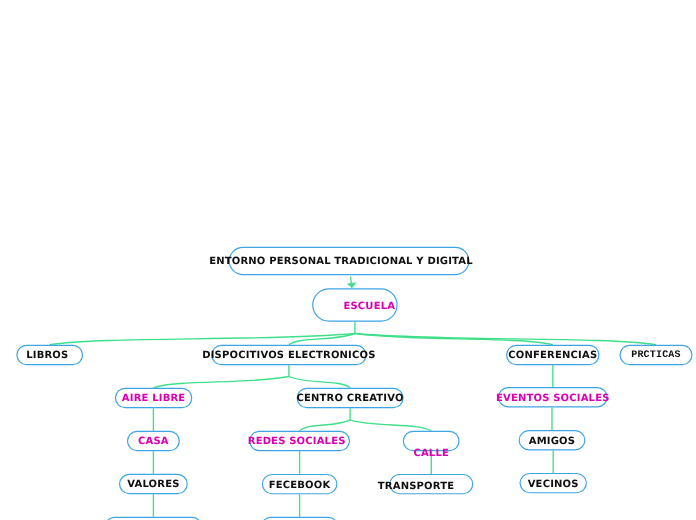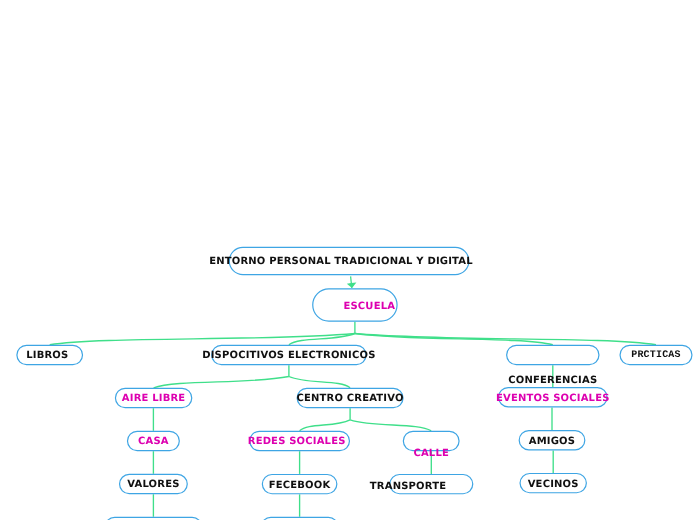--- a/index.html
+++ b/index.html
@@ -72,21 +72,21 @@
     </div>
     <div class="node accent" style="left: 312.15px; top: 288.3px; width: 85.5px; height: 33.4px; border-radius: 16.7px;">
       <span class="lbl" style="color: rgb(221, 0, 176); left: -1.1px; top: 2.4px; padding-left: 31px;">ESCUELA</span>
     </div>
     <div class="node" style="left: 16.3px; top: 344.78px; width: 66.8px; height: 20.44px; border-radius: 10.22px;">
       <span class="lbl" style="color: rgb(16, 16, 16); left: -2.4px;">LIBROS</span>
     </div>
     <div class="node" style="left: 211.15px; top: 344.78px; width: 155.5px; height: 20.44px; border-radius: 10.22px;">
       <span class="lbl" style="color: rgb(16, 16, 16);">DISPOCITIVOS ELECTRONICOS</span>
     </div>
-    <div class="node" style="left: 506.05px; top: 344.78px; width: 93.5px; height: 19px; border-radius: 10.22px; margin-top: 25px;">
+    <div class="node" style="left: 506.05px; top: 344.78px; width: 93.5px; height: 19px; border-radius: 10.22px;">
       <span class="lbl" style="color: rgb(16, 16, 16);">CONFERENCIAS</span>
     </div>
     <div class="node" style="left: 619.45px; top: 344.78px; width: 73.1px; height: 20.44px; border-radius: 10.22px; font-family: Liberation Mono, monospace;">
       <span class="lbl" style="color: rgb(16, 16, 16);">PRCTICAS</span>
     </div>
     <div class="node" style="left: 296.55px; top: 387.78px; width: 107.1px; height: 20.44px; border-radius: 10.22px;">
       <span class="lbl" style="color: rgb(16, 16, 16);">CENTRO CREATIVO</span>
     </div>
     <div class="node accent" style="left: 114.85px; top: 387.78px; width: 77.5px; height: 20.44px; border-radius: 10.22px;">
       <span class="lbl" style="color: rgb(221, 0, 176);">AIRE LIBRE</span>
@@ -105,21 +105,21 @@
     </div>
     <div class="node" style="left: 518.6px; top: 430px; width: 66.8px; height: 20.44px; border-radius: 10.22px;">
       <span class="lbl" style="color: rgb(16, 16, 16);">AMIGOS</span>
     </div>
     <div class="node" style="left: 118.95px; top: 473.8px; width: 68.9px; height: 20.44px; border-radius: 10.22px;">
       <span class="lbl" style="color: rgb(16, 16, 16);">VALORES</span>
     </div>
     <div class="node" style="left: 261.75px; top: 473.9px; width: 75.7px; height: 20.44px; border-radius: 10.22px;">
       <span class="lbl" style="color: rgb(16, 16, 16);">FECEBOOK</span>
     </div>
-    <div class="node" style="left: 366px; top: 473.9px; width: 84.1px; height: 23px; border-radius: 10.22px;">
+    <div class="node" style="left: 374px; top: 473.9px; width: 84.1px; height: 23px; border-radius: 10.22px;">
       <span class="lbl" style="color: rgb(16, 16, 16);">TRANSPORTE</span>
     </div>
     <div class="node" style="left: 519.45px; top: 472.9px; width: 67.5px; height: 20.44px; border-radius: 10.22px;">
       <span class="lbl" style="color: rgb(16, 16, 16);">VECINOS</span>
     </div>
     <div class="node" style="left: 104.45px; top: 516.78px; width: 97.9px; height: 20.44px; border-radius: 10.22px;">
       <span class="lbl" style="color: rgb(16, 16, 16);"></span>
     </div>
     <div class="node" style="left: 260.6px; top: 516.78px; width: 78px; height: 20.44px; border-radius: 10.22px;">
       <span class="lbl" style="color: rgb(16, 16, 16);"></span>

